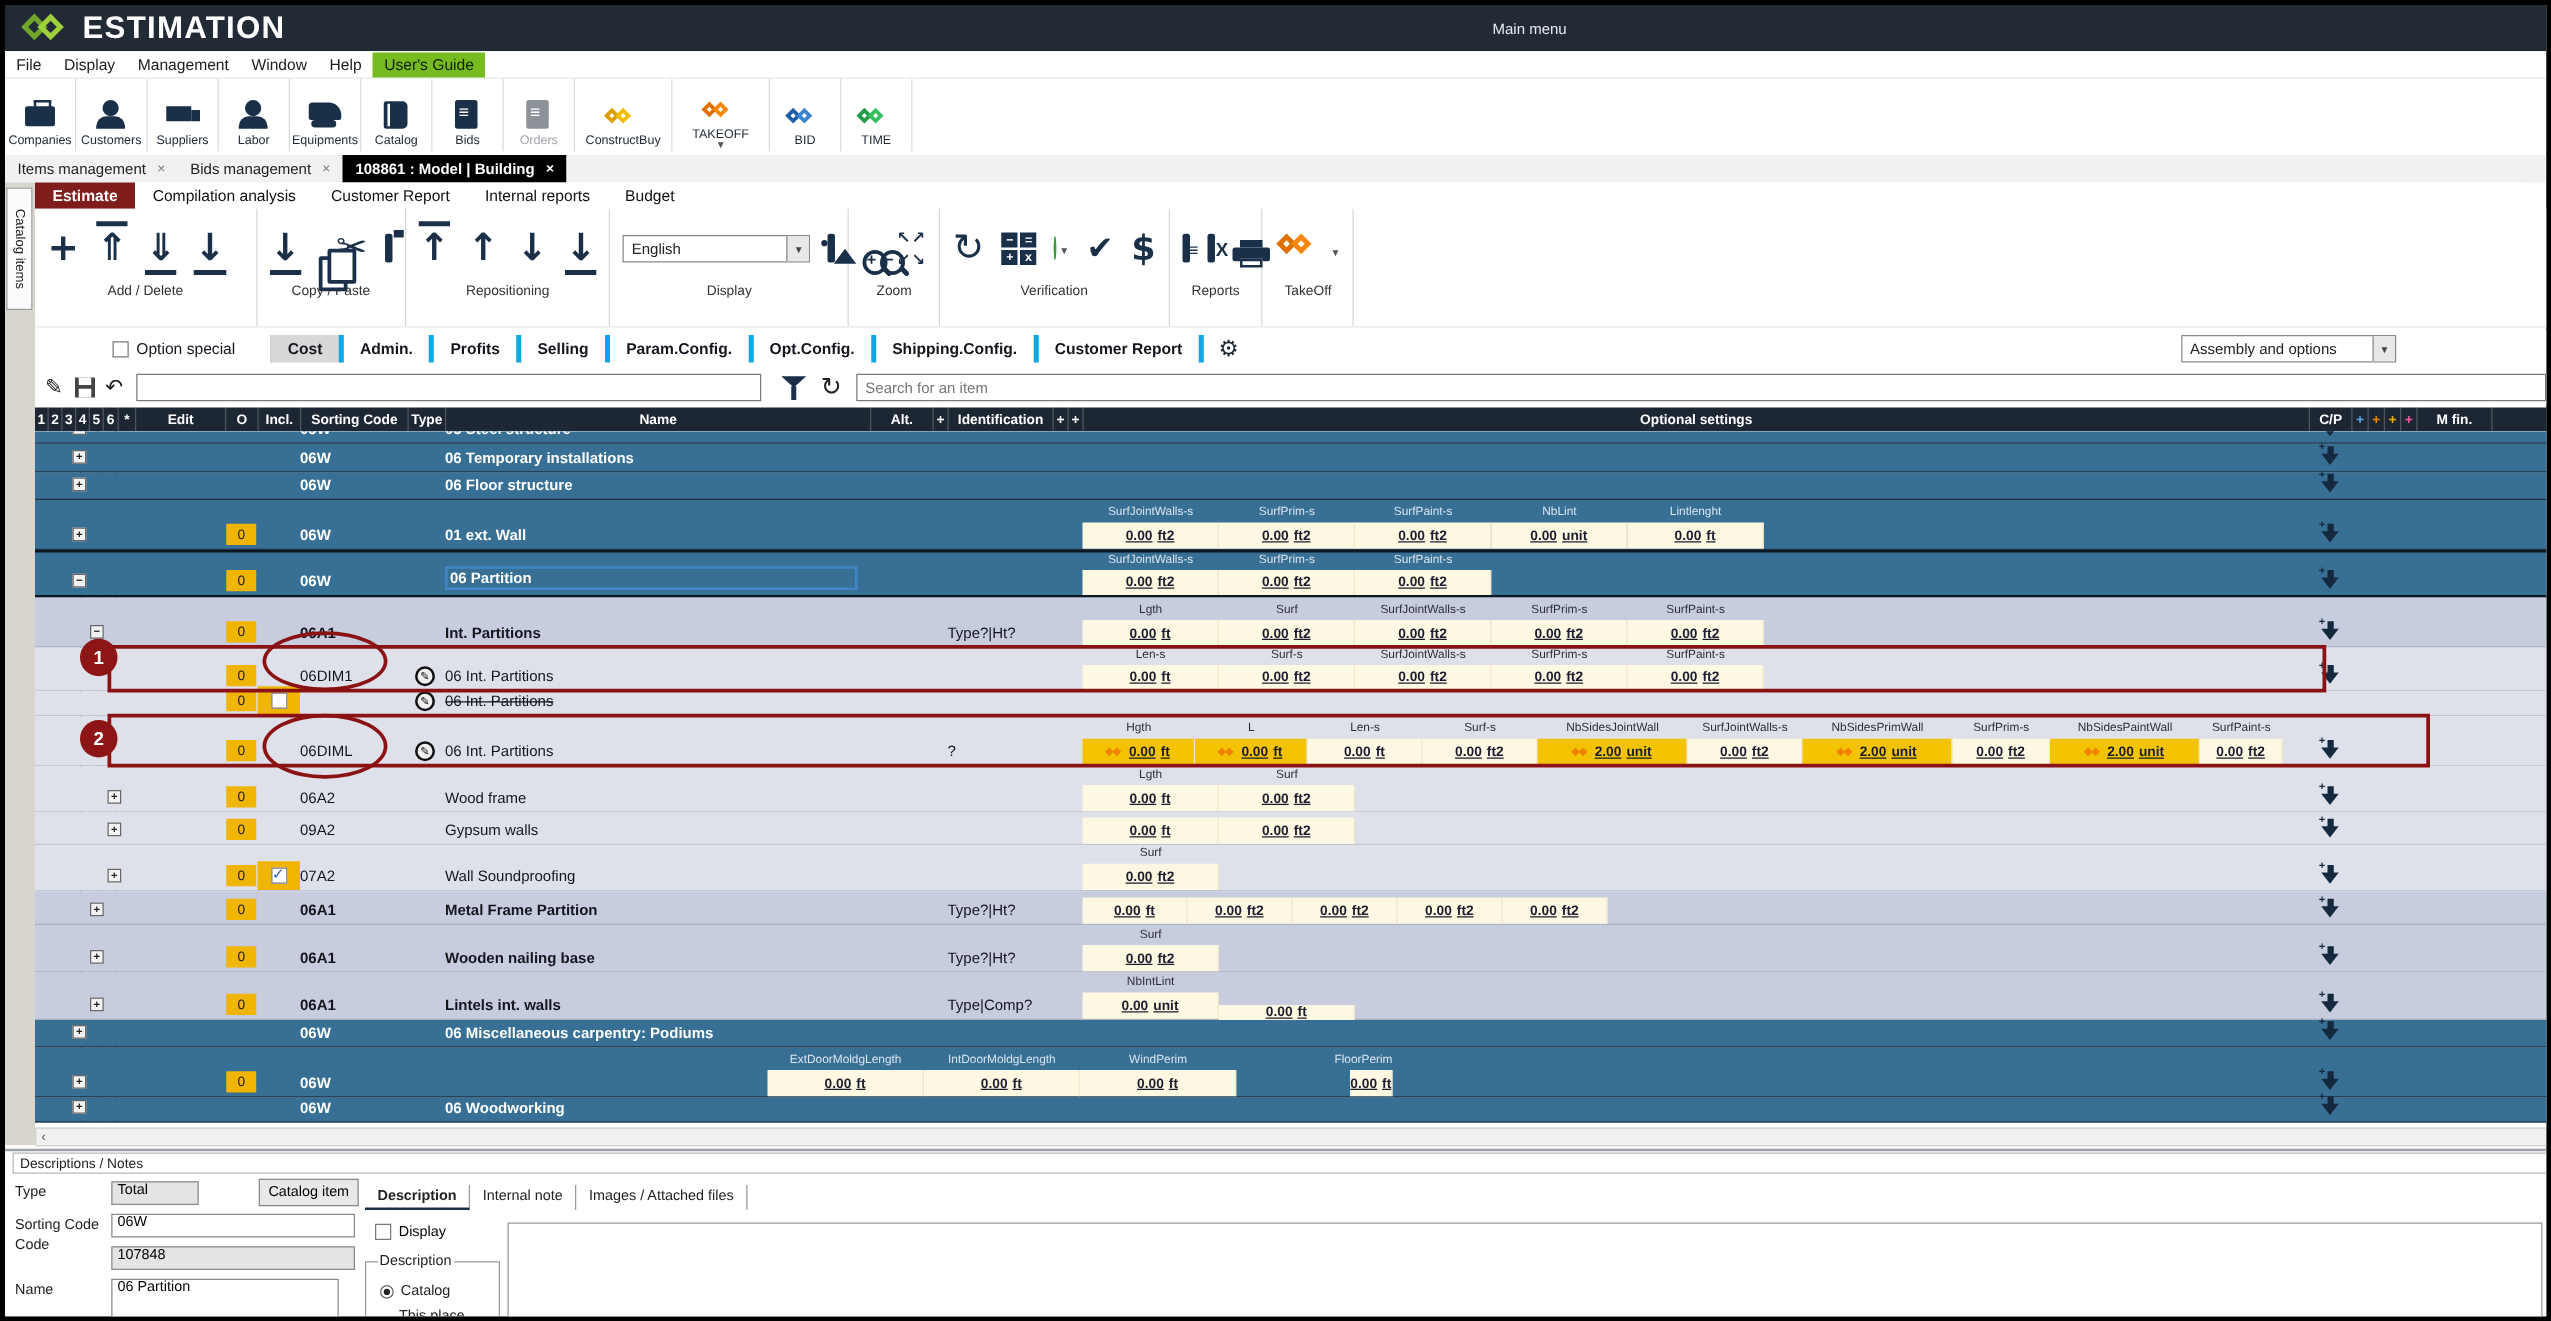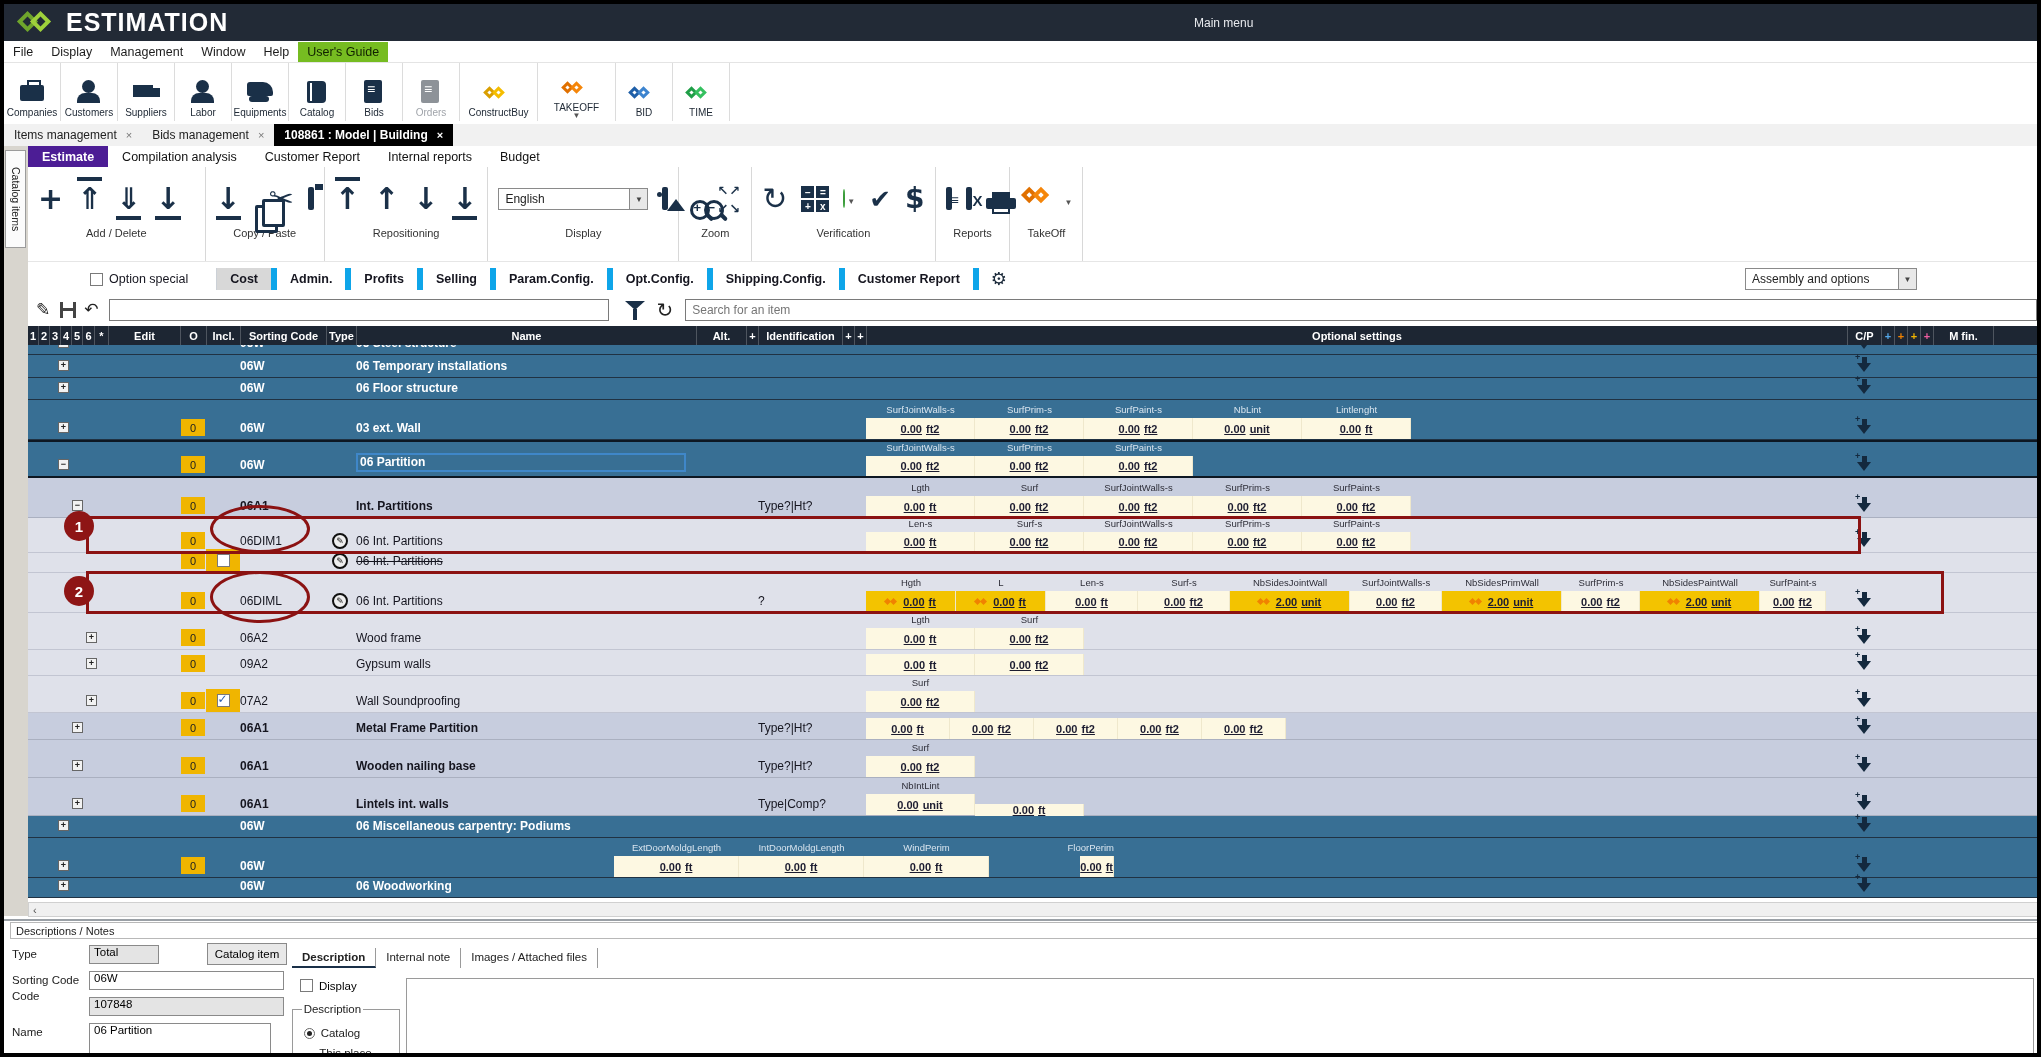--- a/index.html
+++ b/index.html
@@ -49,21 +49,21 @@
   .caret{font-size:8px;color:#555;line-height:5px;}
   
   #doctabs{position:absolute;left:0;top:120px;width:100%;height:22px;background:#f1f1f1;display:flex;align-items:flex-end;font-size:12px;color:#222;}
   .dtab{display:flex;align-items:center;height:22px;padding:0 10px;gap:9px;}
   .dtab .x{color:#777;font-size:11px;}
   .dtab.active{background:#000;color:#fff;font-weight:bold;}
   .dtab.active .x{color:#fff;}
   
   #subtabs{position:absolute;left:24px;top:142px;width:1990px;height:21px;background:#fff;display:flex;align-items:center;font-size:12.5px;color:#111;}
   .stab{padding:2px 14px;height:21px;display:flex;align-items:center;}
-  .stab.active{background:#4c1d95;color:#fff;font-weight:bold;}
+  .stab.active{background:#7f1d1d;color:#fff;font-weight:bold;}
   
   #leftrail{position:absolute;left:0;top:142px;width:24px;height:770px;background:#d8d5ce;}
   #cattab{position:absolute;left:1px;top:146px;width:21px;height:98px;background:#fbfbfb;border:1px solid #9b9b9b;
           writing-mode:vertical-rl;font-size:10.5px;color:#222;display:flex;align-items:center;justify-content:center;}
   
   #ribbon{position:absolute;left:24px;top:163px;width:2017px;height:95px;background:#fff;border-bottom:1px solid #e6e6e6;display:flex;}
   .rgroup{position:relative;display:flex;flex-direction:column;justify-content:flex-start;border-right:1px solid #d8d8d8;padding:6px 10px 2px 10px;}
   .rics{display:flex;align-items:center;gap:14px;height:52px;}
   .rlabel{text-align:center;font-size:11px;color:#333;margin-top:2px;}
   .rit{font-size:30px;color:#1a3048;font-weight:bold;line-height:30px;font-family:"DejaVu Sans",sans-serif;}
@@ -94,21 +94,21 @@
   .i-doc::before{content:"≡";position:absolute;left:2px;top:2px;font-size:14px;color:#1a3048;font-weight:bold;}
   .i-doc.x::before{content:"X";font-size:15px;left:4px;}
   .i-print{position:relative;width:30px;height:24px;}
   .i-print::before{content:"";position:absolute;left:0;top:8px;width:30px;height:11px;background:#1a3048;border-radius:2px;}
   .i-print::after{content:"";position:absolute;left:6px;top:2px;width:18px;height:6px;background:#1a3048;}
   .i-print i{position:absolute;left:6px;top:17px;width:18px;height:7px;background:#fff;border:2px solid #1a3048;}
   
   #filterrow{position:absolute;left:24px;top:260px;width:2017px;height:30px;background:#fff;display:flex;align-items:center;font-size:12.5px;color:#15151f;}
   .cbx{width:13px;height:13px;border:1px solid #7a7a7a;background:#fff;display:inline-block;position:relative;}
   .cbx.on::after{content:"✓";position:absolute;left:0px;top:-3px;color:#2a5db0;font-weight:bold;font-size:12px;}
-  .fbtn{padding:4px 13px;font-weight:bold;border-right:6px solid #0ea5e9;}
+  .fbtn{padding:4px 13px;font-weight:bold;border-right:4px solid #0ea5e9;}
   .fbtn:first-of-type{border-left:1px solid #ccd1d7;}
   .fbtn.sel2{background:#d8d8d8;}
   #optspecial{display:flex;align-items:center;gap:6px;margin:0 28px 0 62px;font-weight:normal;}
   .gearbtn{font-size:18px;color:#1b2a3a;padding:0 12px;}
   #asmdd{position:absolute;right:128px;width:172px;}
   
   #searchrow{position:absolute;left:24px;top:290px;width:2017px;height:31px;background:#fff;display:flex;align-items:center;}
   .srlic{font-size:17px;color:#222;margin-left:8px;}
   .i-floppy{width:16px;height:16px;background:#444;position:relative;margin-left:10px;}
   .i-floppy::before{content:"";position:absolute;left:3px;top:0;width:10px;height:6px;background:#fff;}
@@ -505,21 +505,21 @@
           <span class="exp" style="left: 30px;">+</span>
         </div>
         <div class="c-edit"></div>
         <div class="c-o">
           <span class="badge">0</span>
         </div>
         <div class="c-incl"></div>
         <div class="c-code btxt bold">06W</div>
         <div class="c-type"></div>
         <div class="c-name btxt bold">
-          <span>03 ext. Wall</span>
+          <span>01 ext. Wall</span>
         </div>
         <div class="c-alt btxt"></div>
         <div class="c-ident btxt"></div>
         <div class="c-opt">
           <div class="cell" style="width: 109px;">
             <div class="cl">SurfJointWalls-s</div>
             <div class="cv">
               <u>0.00</u> 
               <u>ft2</u>
             </div>

